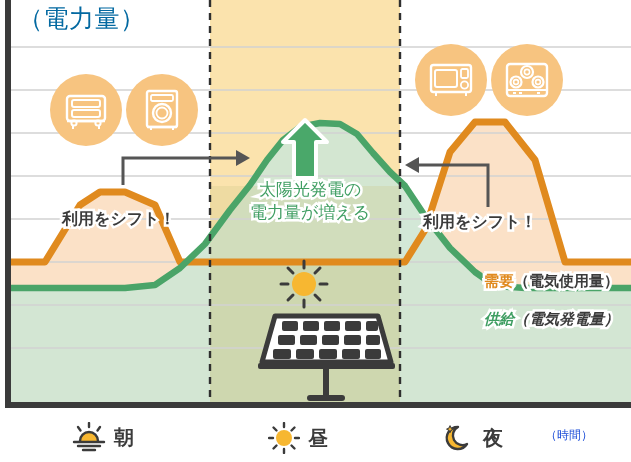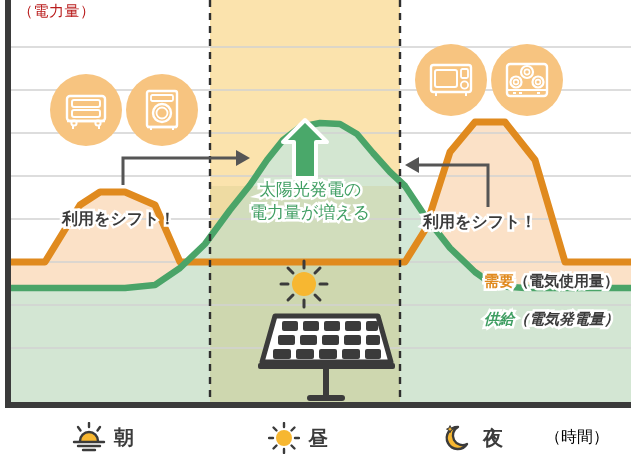--- a/index.html
+++ b/index.html
@@ -21,21 +21,21 @@
     position:absolute;left:0px;top:402px;width:626px;height:6px;
     background:#3b3b3b;
   }
 
   
   svg.chart{position:absolute;left:0;top:0;}
 
   
   .y-title{
     position:absolute;left:18px;top:2px;
-    font-size:15px;color:#b91c1c;letter-spacing:.5px;
+    font-size:25px;color:#0369a1;letter-spacing:.5px;
     font-family:"DejaVu Sans","Liberation Sans",sans-serif;
   }
 
   
   .bubble{
     position:absolute;border-radius:50%;
     background:#f7c480;
     display:flex;align-items:center;justify-content:center;
   }
   .bubble svg{display:block;}
@@ -67,21 +67,21 @@
   .otext .o-fill{position:relative;z-index:1;white-space:nowrap;}
 
   
   .time-row{position:absolute;left:0;top:408px;width:631px;height:54px;}
   .time-item{
     position:absolute;display:flex;align-items:center;gap:8px;
     font-size:20px;font-weight:bold;color:#3b3b3b;
   }
   .time-item .tlabel{font-size:20px;font-weight:bold;color:#3b3b3b;}
   .unit-label{
-    position:absolute;font-size:16px;color:#000000;
+    position:absolute;font-size:12px;color:#1d4ed8;
   }
 </style>
 </head>
 <body>
 
 <div id="stage">
 
   <div class="plot-frame">
 
     <svg class="chart" width="626" height="408" viewBox="0 0 626 408">

